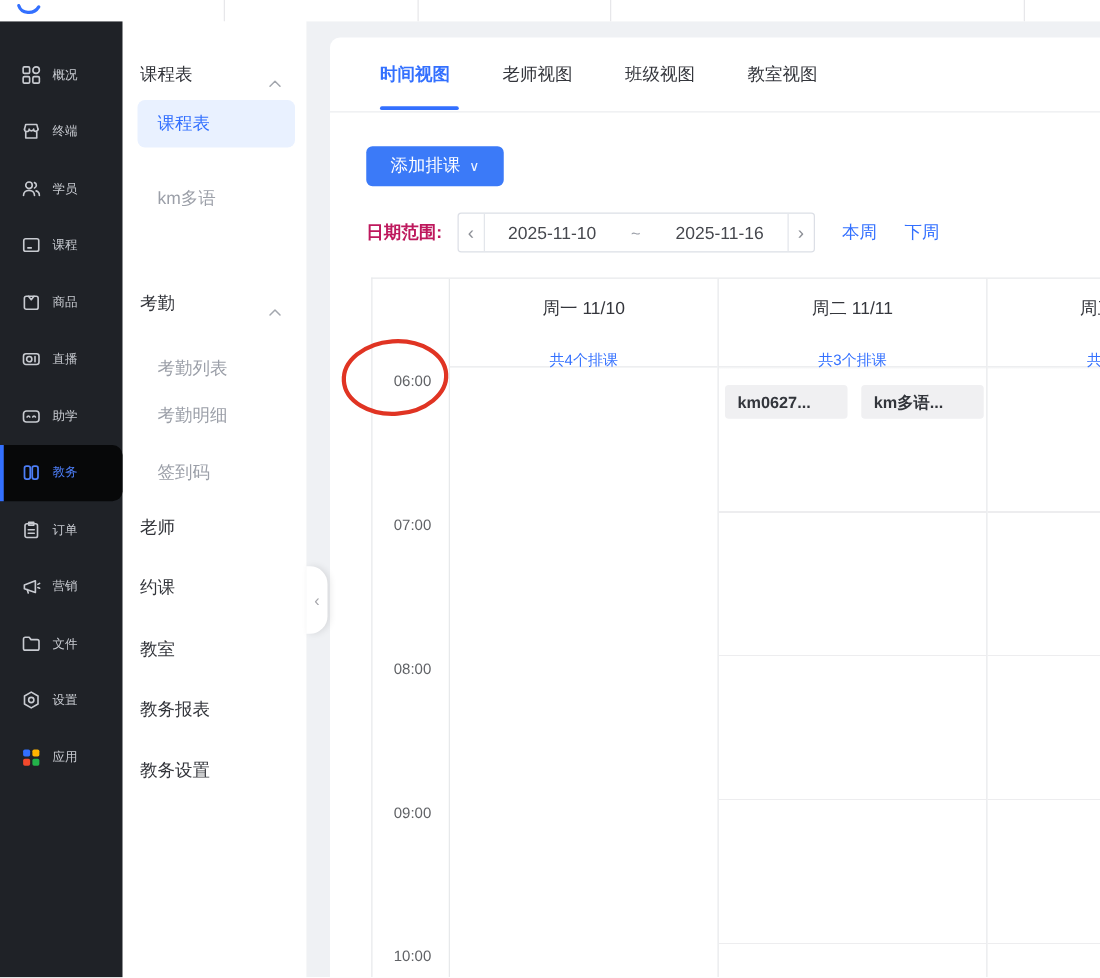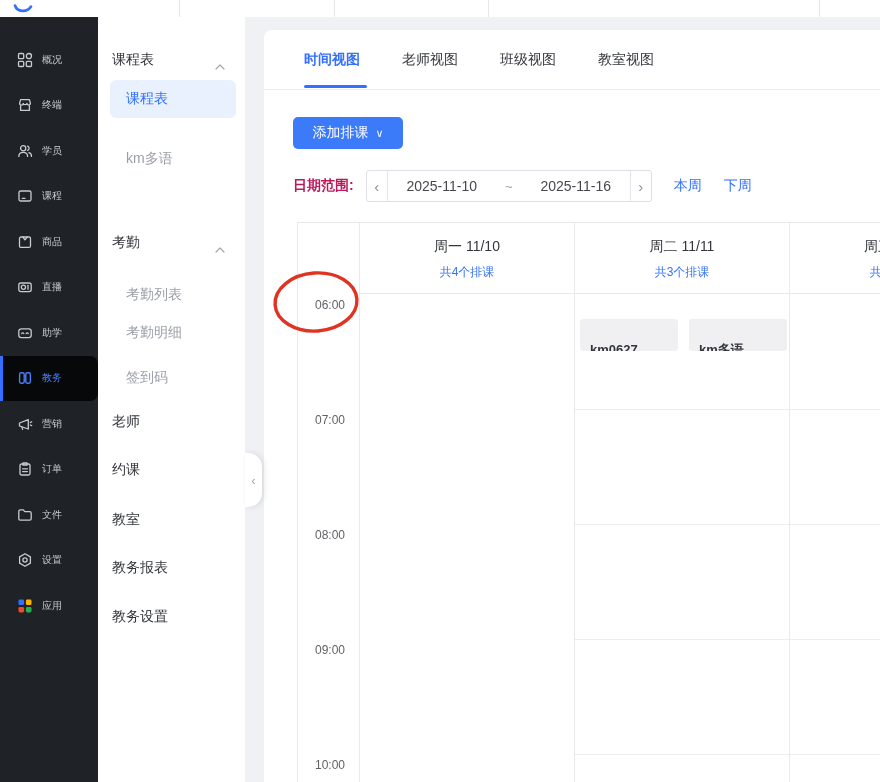--- a/index.html
+++ b/index.html
@@ -68,28 +68,28 @@
   .week-link { font-size:14px; color:#3370ff; cursor:pointer; margin-left:22px; }
 
   
   .calendar { position:absolute; left:33px; top:192px; width:583px; height:560px;
               border-top:1px solid #e7e9eb; border-left:1px solid #e7e9eb; overflow:hidden; }
   .time-col { position:absolute; left:0; top:0; width:61px; height:100%; }
   .time-label { position:absolute; right:14px; font-size:12px; color:#606266; }
   .day-col { position:absolute; top:0; height:100%; width:215px; border-left:1px solid #e7e9eb; }
   .day-head { height:71px; border-bottom:1px solid #e7e9eb; text-align:center; }
   .day-name { font-size:14px; color:#34363c; padding-top:15px; }
-  .day-count { font-size:12px; color:#3370ff; margin-top:8px; cursor:pointer; }
+  .day-count { font-size:12px; color:#3370ff; margin-top:24px; cursor:pointer; }
   .day-body { position:absolute; left:0; right:0; top:72px; bottom:0; cursor:pointer;
               background:repeating-linear-gradient(to bottom, transparent 0, transparent 114px, #ededef 114px, #ededef 115px); }
   .event { position:absolute; background:#f0f0f2; border-radius:3px; overflow:hidden; cursor:pointer; }
   .event .ev-title { font-size:13px; font-weight:bold; color:#32353b; white-space:nowrap; }
   .ev-big { left:6px; top:14px; width:204px; height:97px; padding:8px 10px; }
   .ev-big .ev-sub { font-size:12px; color:#8f939b; line-height:1.55; margin-top:3px; }
-  .ev-small { top:24px; width:98px; height:27px; line-height:27px; padding:16px 10px; }
+  .ev-small { top:13px; width:98px; height:27px; line-height:27px; padding:0 10px; }
 
   
   .annotation { position:absolute; left:270px; top:268px; z-index:9; pointer-events:none; }
 </style>
 </head>
 <body>
 
 <div id="screen">
 
   <div class="topstrip">
@@ -190,37 +190,37 @@
               <rect x="2.6" y="2.8" width="4.6" height="10.4" rx="1.6"></rect>
               <rect x="8.8" y="2.8" width="4.6" height="10.4" rx="1.6"></rect>
             </svg>
           </span>
         <span>教务</span>
       </div>
 
       <div class="nav-item">
         <span class="nicon">
             <svg width="16" height="16" viewBox="0 0 16 16" stroke="currentColor" fill="none" stroke-width="1.3" stroke-linecap="round" stroke-linejoin="round">
+              <rect x="3" y="3" width="10" height="11" rx="1.5"></rect>
+              <path d="M6 1.8 h4 v2.4 h-4 Z"></path>
+              <path d="M5.6 7.8 h4.8 M5.6 10.6 h4.8"></path>
+            </svg>
+          </span>
+        <span>订单</span>
+      </div>
+
+      <div class="nav-item">
+        <span class="nicon">
+            <svg width="16" height="16" viewBox="0 0 16 16" stroke="currentColor" fill="none" stroke-width="1.3" stroke-linecap="round" stroke-linejoin="round">
               <path d="M2.5 7 v3 l8.8 3 V3.6 Z"></path>
               <path d="M4.8 10.6 l.8 2.8"></path>
               <path d="M13.3 6.5 l1.4-.8 M13.3 9 l1.4 .6"></path>
             </svg>
           </span>
         <span>营销</span>
-      </div>
-
-      <div class="nav-item">
-        <span class="nicon">
-            <svg width="16" height="16" viewBox="0 0 16 16" stroke="currentColor" fill="none" stroke-width="1.3" stroke-linecap="round" stroke-linejoin="round">
-              <rect x="3" y="3" width="10" height="11" rx="1.5"></rect>
-              <path d="M6 1.8 h4 v2.4 h-4 Z"></path>
-              <path d="M5.6 7.8 h4.8 M5.6 10.6 h4.8"></path>
-            </svg>
-          </span>
-        <span>订单</span>
       </div>
 
       <div class="nav-item">
         <span class="nicon">
             <svg width="16" height="16" viewBox="0 0 16 16" stroke="currentColor" fill="none" stroke-width="1.3" stroke-linecap="round" stroke-linejoin="round">
               <path d="M1.8 4.2 a1.4 1.4 0 0 1 1.4-1.4 h3.1 l1.5 1.9 h5 a1.4 1.4 0 0 1 1.4 1.4 v5.6 a1.4 1.4 0 0 1 -1.4 1.4 H3.2 a1.4 1.4 0 0 1 -1.4-1.4 Z"></path>
             </svg>
           </span>
         <span>文件</span>
       </div>

